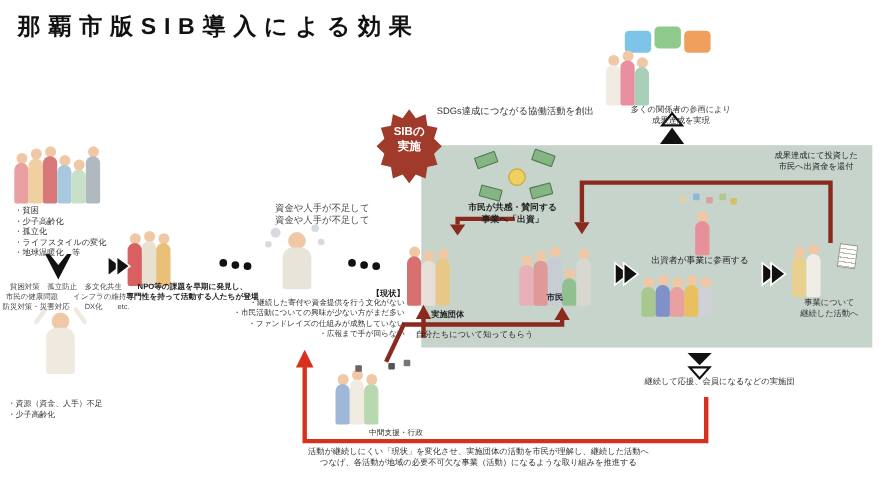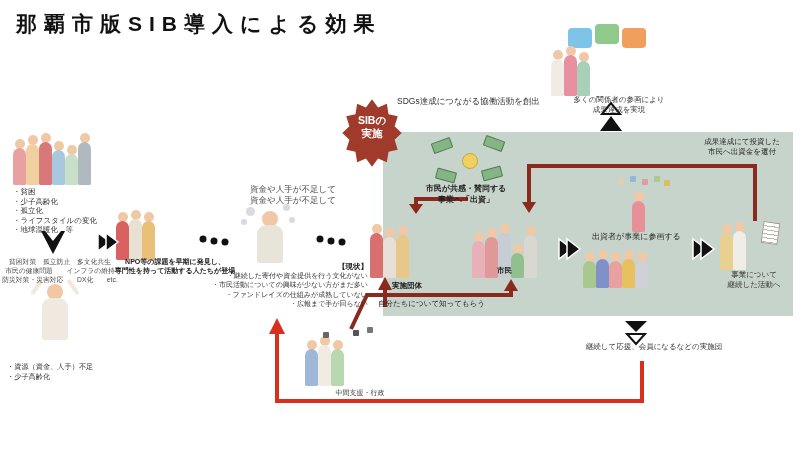--- a/index.html
+++ b/index.html
@@ -288,15 +288,17 @@
 
   <div class="abs txt" style="left:378px;top:299px;font-size:7.5px;color:#222;">自分たちについて知ってもらう</div>
 
   <div class="abs txt ctr" style="left:558px;top:342px;width:192px;font-size:7.5px;line-height:9.5px;">
     <div>継続して応援、会員になるなどの実施団</div>
   </div>
 
   <div class="abs txt ctr" style="left:318px;top:388px;width:84px;font-size:7px;">中間支援・行政</div>
 
   <div class="abs txt ctr" style="left:240px;top:406px;width:390px;font-size:7.5px;line-height:10px;">
+    <div>活動が継続しにくい「現状」を変化させ、実施団体の活動を市民が理解し、継続した活動へ</div>
+    <div>つなげ、各活動が地域の必要不可欠な事業（活動）になるような取り組みを推進する</div>
   </div>
 
 </div>
 
 </body></html>

